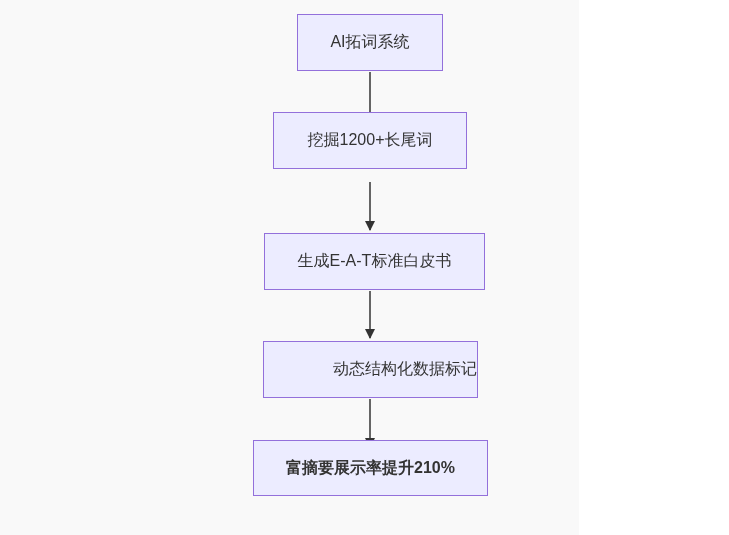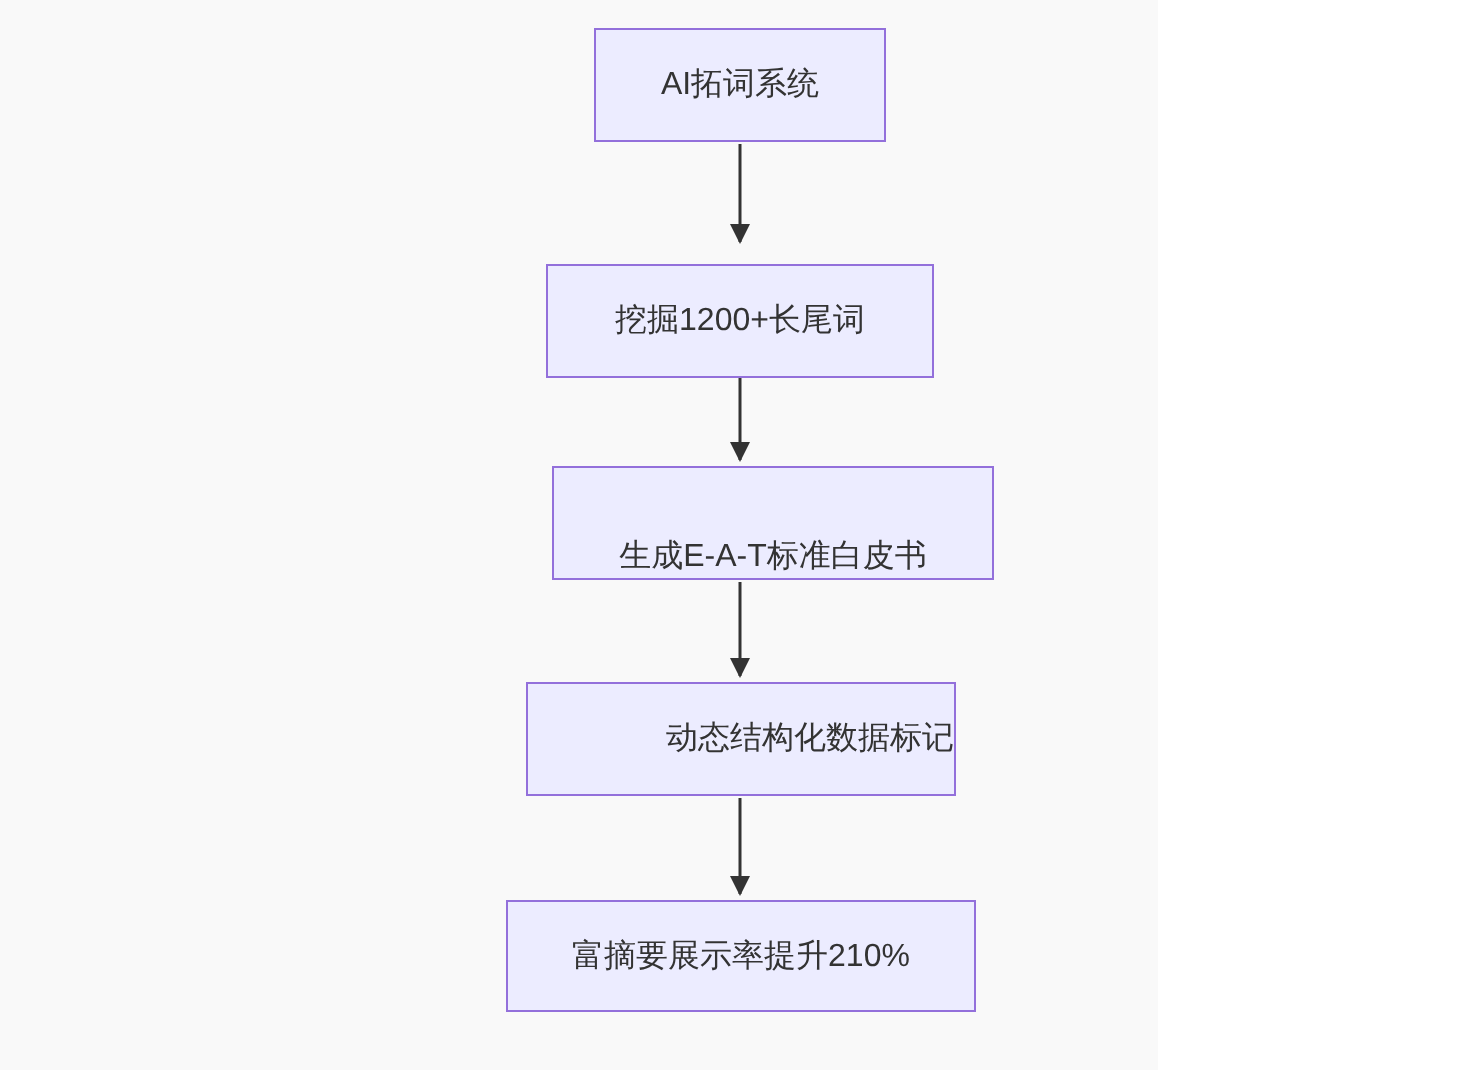--- a/index.html
+++ b/index.html
@@ -31,24 +31,24 @@
     align-items: center;
     justify-content: center;
     background: var(--node-fill);
     border: 1.5px solid var(--node-border);
     color: var(--text);
     font-size: 16px;
     text-align: center;
     white-space: nowrap;
   }
   .node-1 { left: 297px; top: 14px;  width: 146px; height: 57px; }
-  .node-2 { left: 273px; top: 132px; width: 194px; height: 57px; }
-  .node-3 { left: 276px; top: 233px; width: 221px; height: 57px; align-items: flex-end; }
+  .node-2 { left: 273px; top: 112px; width: 194px; height: 57px; }
+  .node-3 { left: 264px; top: 233px; width: 221px; height: 57px; }
   .node-4 { left: 263px; top: 341px; width: 215px; height: 57px; justify-content: flex-end; }
-  .node-5 { left: 253px; top: 450px; width: 235px; height: 56px; }
+  .node-5 { left: 253px; top: 440px; width: 235px; height: 56px; font-weight: bold; }
   .edge-line { stroke: var(--edge); stroke-width: 1.5; }
 </style>
 </head>
 <body>
 
 <div class="canvas">
 
   <svg class="edges" viewBox="0 0 729 535" xmlns="http://www.w3.org/2000/svg" aria-hidden="true">
     <defs>
       <marker id="arrowhead" markerUnits="userSpaceOnUse" markerWidth="12" markerHeight="12" refX="9" refY="5" orient="auto">

